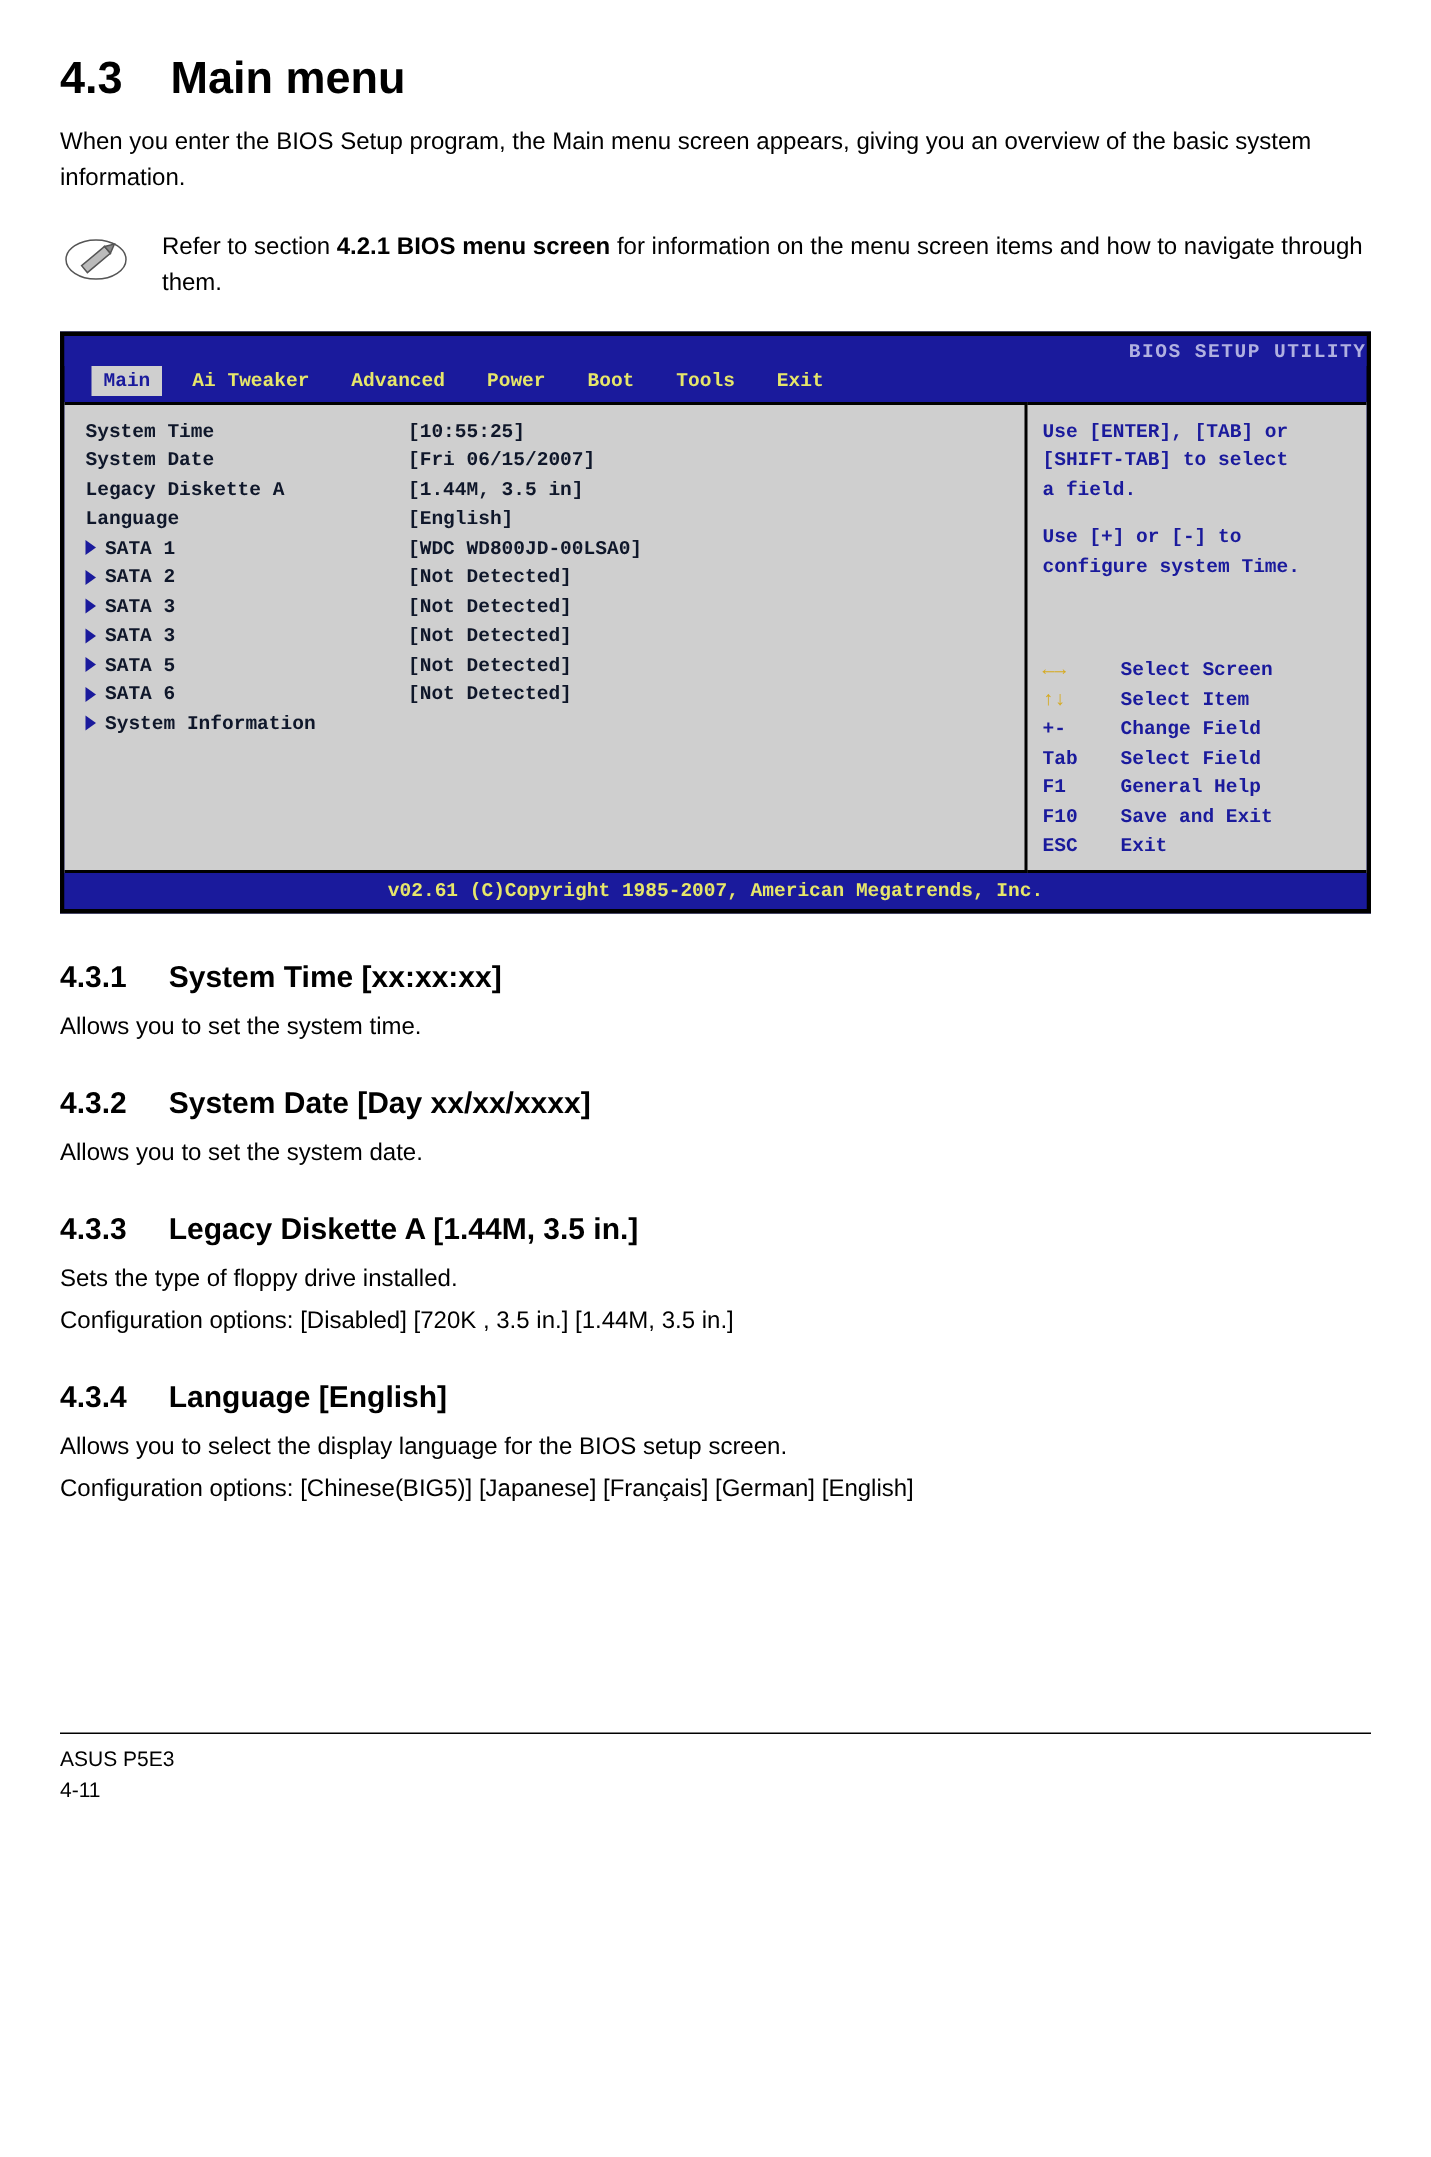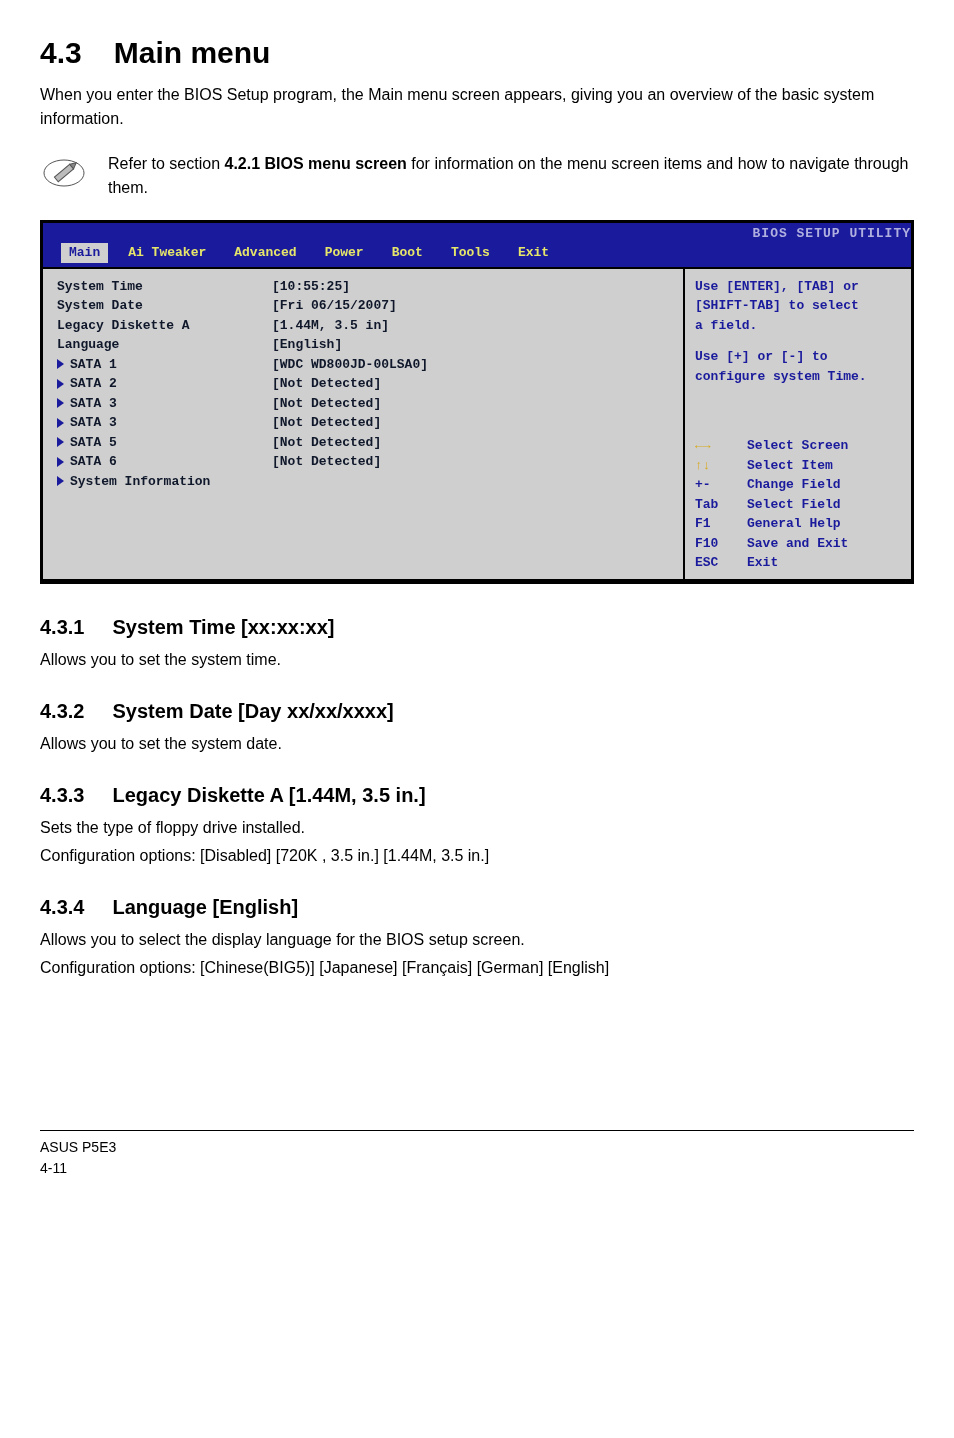--- a/index.html
+++ b/index.html
@@ -253,20 +253,21 @@
             <span class="k ">F10</span>
             <span>Save and Exit</span>
           </div>
           <div class="kr">
             <span class="k ">ESC</span>
             <span>Exit</span>
           </div>
         </div>
     </div>
   </div>
+  <div class="bios-foot">v02.61 (C)Copyright 1985-2007, American Megatrends, Inc.</div>
 </div>
 
 <div id="sections">
     <h3 class="sec"><span class="snum">4.3.1</span><span>System Time [xx:xx:xx]</span></h3>
     <p class="body-text">Allows you to set the system time.</p>
     <h3 class="sec"><span class="snum">4.3.2</span><span>System Date [Day xx/xx/xxxx]</span></h3>
     <p class="body-text">Allows you to set the system date.</p>
     <h3 class="sec"><span class="snum">4.3.3</span><span>Legacy Diskette A [1.44M, 3.5 in.]</span></h3>
     <p class="body-text">Sets the type of floppy drive installed.</p>
     <p class="body-text">Configuration options: [Disabled] [720K , 3.5 in.] [1.44M, 3.5 in.]</p>

